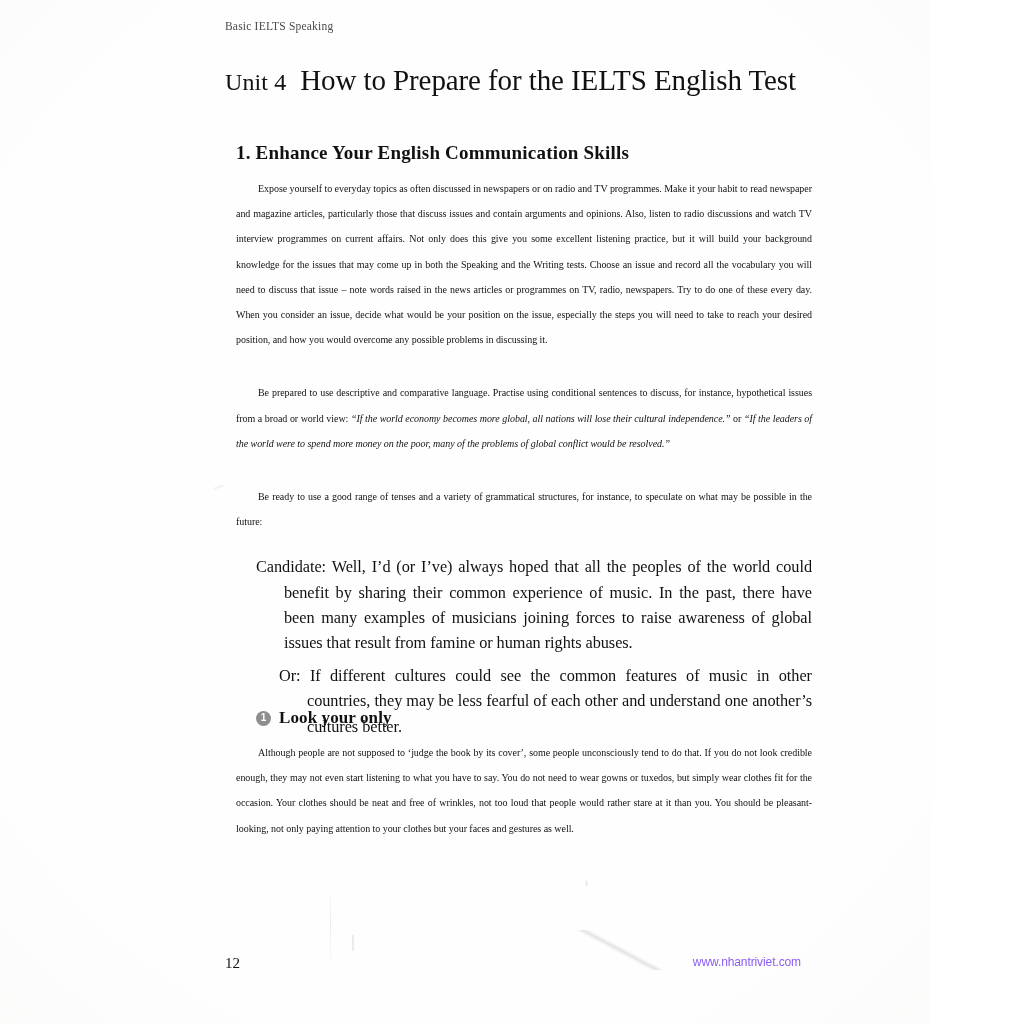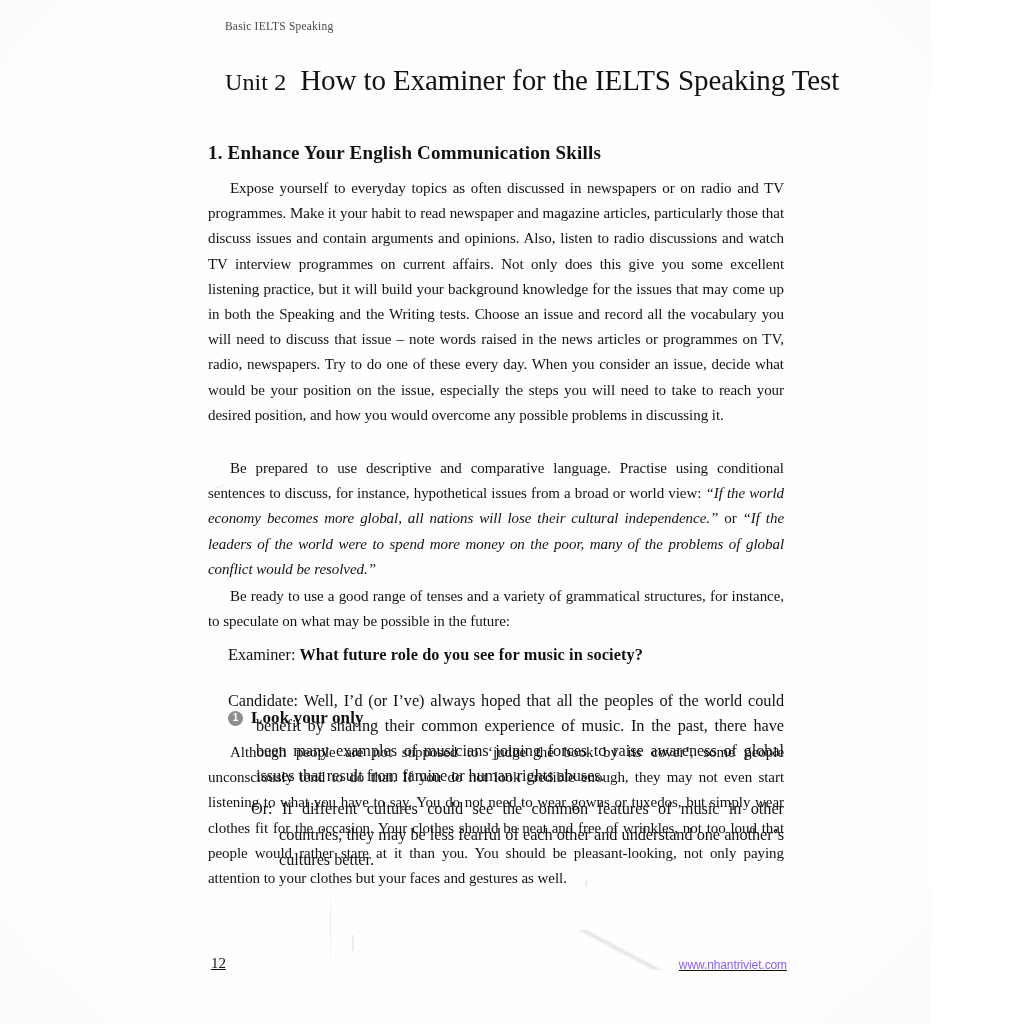--- a/index.html
+++ b/index.html
@@ -27,21 +27,21 @@
   .scan-tint {
     position: absolute;
     inset: 0;
     pointer-events: none;
     background:
       radial-gradient(ellipse 95% 90% at 50% 48%, rgba(255,255,255,0) 60%, rgba(246,245,243,0.75) 100%);
   }
 
   .content {
     position: absolute;
-    left: 208px;
+    left: 236px;
     top: 0;
     width: 576px;
   }
 
   .running-head {
     position: absolute;
     left: 225px;
     top: 20px;
     font-size: 11.5px;
     letter-spacing: 0.2px;
@@ -95,21 +95,21 @@
     background: #8e8e8e;
     color: #ffffff;
     font-size: 10px;
     font-weight: bold;
     font-family: "Liberation Sans", sans-serif;
     line-height: 1;
     flex: 0 0 auto;
   }
 
   p.body {
-    font-size: 15px;
+    font-size: 10px;
     line-height: 25.2px;
     text-align: justify;
     text-justify: inter-word;
     margin: 0;
     text-indent: 22px;
     letter-spacing: -0.05px;
   }
 
   .dialog {
     margin-left: 20px;
@@ -130,27 +130,26 @@
   .dialog .speaker { font-weight: 400; }
   .dialog .question { font-weight: bold; letter-spacing: 0.1px; }
 
   em.quote {
     font-style: italic;
     font-weight: 500;
   }
 
   .footer {
     position: absolute;
-    left: 211px;
+    left: 225px;
     top: 955px;
     width: 576px;
     display: flex;
     justify-content: space-between;
-    align-items: flex-end;
-    text-decoration: underline;
+    align-items: flex-start;
   }
   .folio {
     font-size: 15px;
     font-family: "Liberation Serif", serif;
   }
   .site {
     font-size: 12px;
     font-family: "Liberation Sans", sans-serif;
     color: #8b5cf6;
     letter-spacing: -0.1px;
@@ -173,41 +172,37 @@
 </head>
 <body>
 
 <div class="page">
 
   <div class="scan-tint"></div>
 
   <div class="running-head">Basic IELTS Speaking</div>
 
   <div class="unit-title-row">
-    <span class="unit-label">Unit 2</span><span class="unit-title">How to Examiner for the IELTS Speaking Test</span>
+    <span class="unit-label">Unit 4</span><span class="unit-title">How to Prepare for the IELTS English Test</span>
   </div>
 
   <div class="content" style="top:142px;">
 
     <div class="sec-head">1. Enhance Your English Communication Skills</div>
 
     <p class="body" style="margin-top:12px;">Expose yourself to everyday topics as often discussed in newspapers or on radio and TV programmes. Make it your habit to read newspaper and magazine articles, particularly those that discuss issues and contain arguments and opinions. Also, listen to radio discussions and watch TV interview programmes on current affairs. Not only does this give you some excellent listening practice, but it will build your background knowledge for the issues that may come up in both the Speaking and the Writing tests. Choose an issue and record all the vocabulary you will need to discuss that issue – note words raised in the news articles or programmes on TV, radio, newspapers. Try to do one of these every day. When you consider an issue, decide what would be your position on the issue, especially the steps you will need to take to reach your desired position, and how you would overcome any possible problems in discussing it.</p>
 
     <p class="body" style="margin-top:28px;">
       <span>Be prepared to use descriptive and comparative language. Practise using conditional sentences to discuss, for instance, hypothetical issues from a broad or world view: </span><em class="quote">“If the world economy becomes more global, all nations will lose their cultural independence.”</em><span> or </span><em class="quote">“If the leaders of the world were to spend more money on the poor, many of the problems of global conflict would be resolved.”</em>
     </p>
 
-    <p class="body" style="margin-top:2px;">Be ready to use a good range of tenses and a variety of grammatical structures, for instance, to speculate on what may be possible in the future:</p>
+    <p class="body" style="margin-top:28px;">Be ready to use a good range of tenses and a variety of grammatical structures, for instance, to speculate on what may be possible in the future:</p>
 
     <div class="dialog" style="margin-top:8px;">
 
-      <p class="q">
-        <span class="speaker">Examiner:</span>
-        <span class="question">What future role do you see for music in society?</span>
-      </p>
 
       <p style="margin-top:20px;">
         <span class="speaker">Candidate:</span>
         <span>Well, I’d (or I’ve) always hoped that all the peoples of the world could benefit by sharing their common experience of music. In the past, there have been many examples of musicians joining forces to raise awareness of global issues that result from famine or human rights abuses.</span>
       </p>
 
       <p style="margin-top:8px;margin-left:23px;">
         <span class="speaker">Or:</span>
         <span>If different cultures could see the common features of music in other countries, they may be less fearful of each other and understand one another’s cultures better.</span>
       </p>

